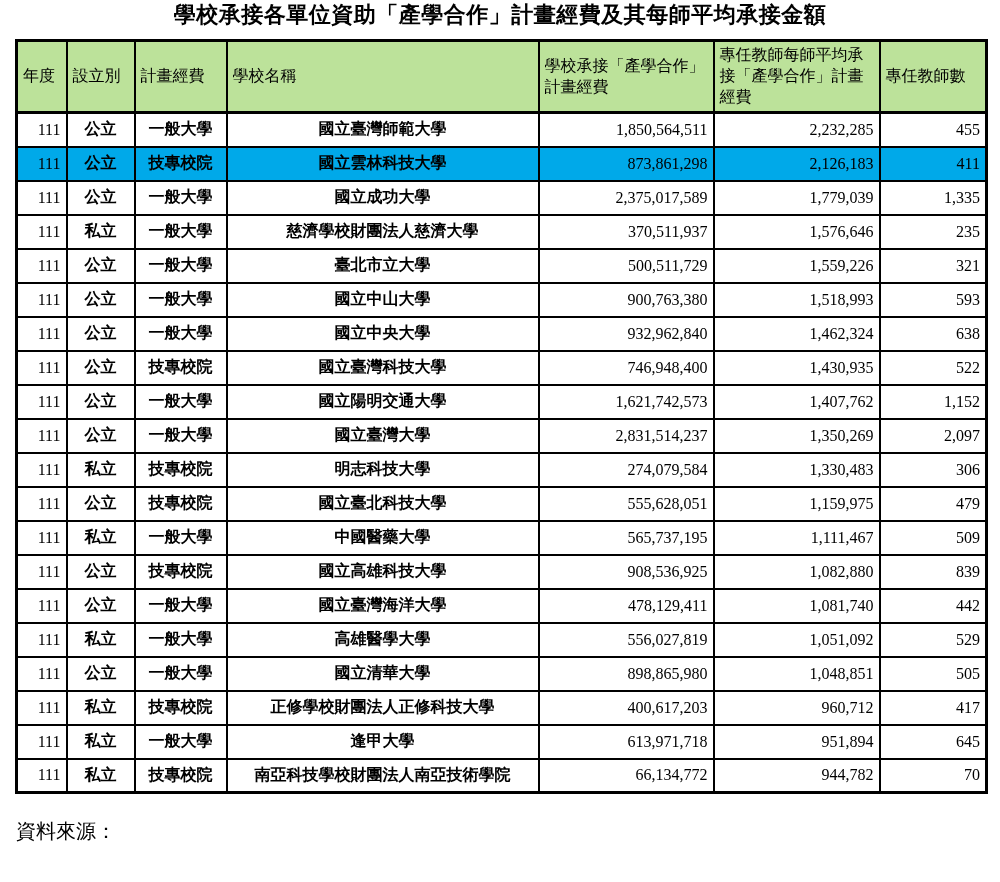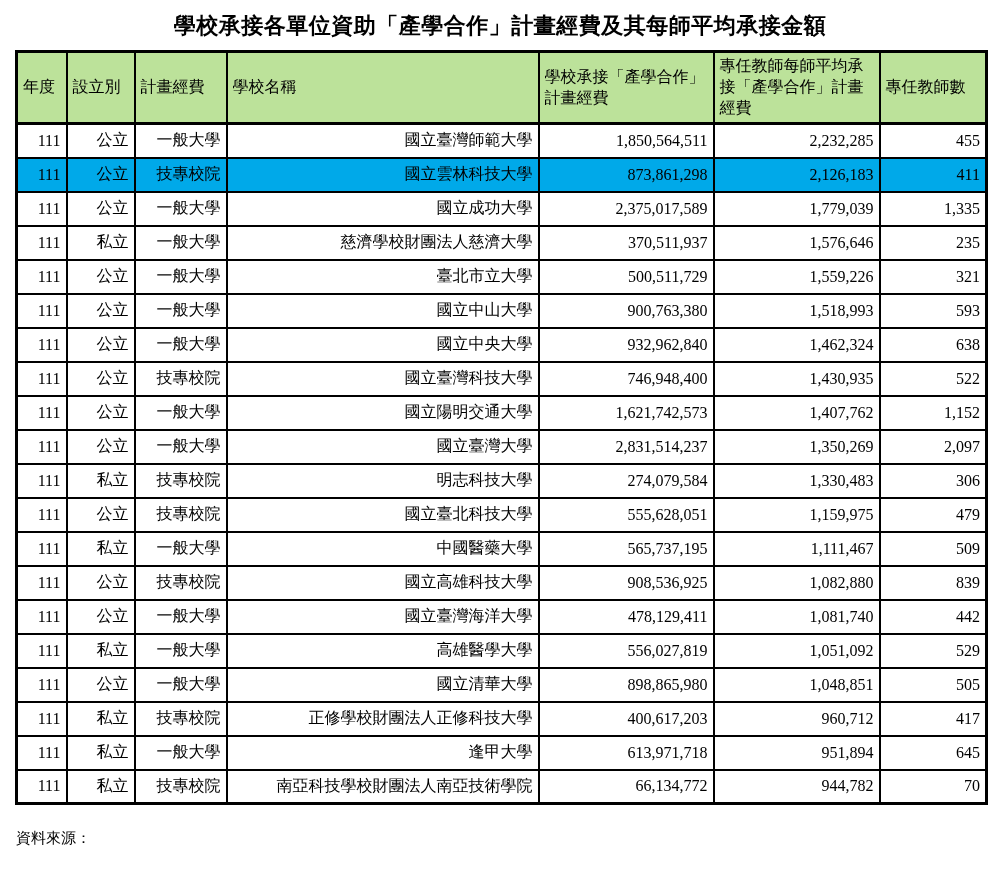--- a/index.html
+++ b/index.html
@@ -9,21 +9,21 @@
     overflow: hidden;
   }
   body {
     font-family: "Liberation Sans", "DejaVu Sans", sans-serif;
     color: #000000;
   }
   .title {
     text-align: center;
     font-size: 22px;
     font-weight: bold;
-    padding-top: 11px;
+    padding-top: 0;
     letter-spacing: 0.5px;
     font-family: "Liberation Sans", "DejaVu Sans", sans-serif;
   }
   table.data-table {
     border-collapse: collapse;
     table-layout: fixed;
     width: 970px;
     margin: 9px 15px 0 15px;
     border: 3px solid #000000;
     font-family: "Liberation Serif", "DejaVu Serif", serif;
@@ -39,24 +39,24 @@
   thead th {
     background: var(--header-bg, #BCE29A);
     height: 72px;
     text-align: left;
     line-height: 1.3;
     border-bottom: 3px solid #000000;
   }
   tbody td { height: 34px; background: #ffffff; }
   tbody tr.highlight td { background: var(--highlight-bg, #00A9E9); }
   td.col0, td.col4, td.col5, td.col6 { text-align: right; }
-  td.col1, td.col2, td.col3 { text-align: right; }
+  td.col1, td.col2, td.col3 { text-align: center; font-weight: bold; }
   .footer {
     margin: 20px 4px 0 16px;
-    font-size: 15px;
+    font-size: 20px;
     line-height: 1.75;
     font-family: "Liberation Sans", "DejaVu Sans", sans-serif;
   }
 </style>
 </head>
 <body>
 
 <div class="page">
 
   <h1 class="title">學校承接各單位資助「產學合作」計畫經費及其每師平均承接金額</h1>

